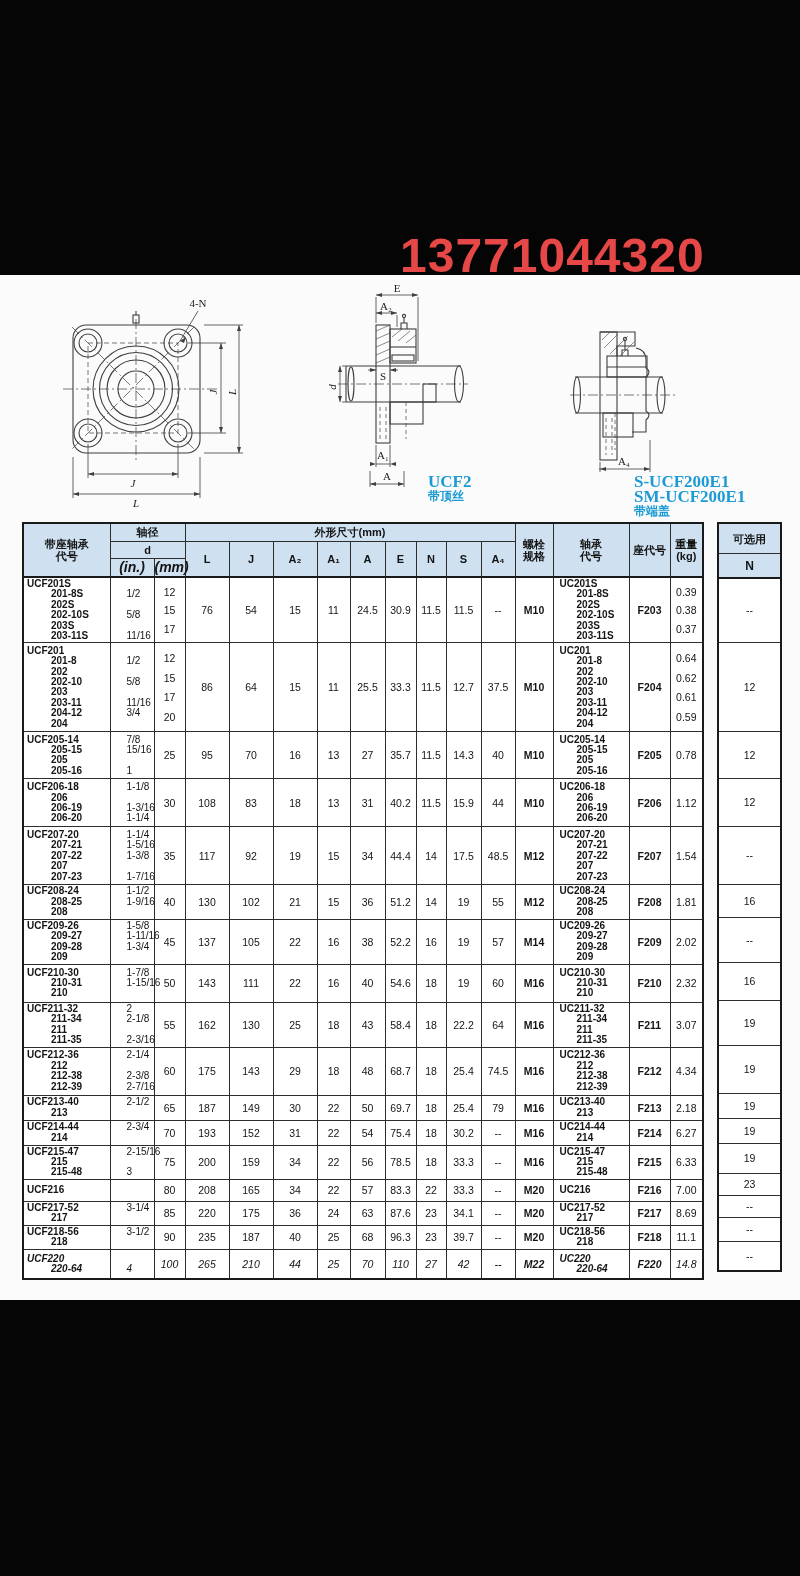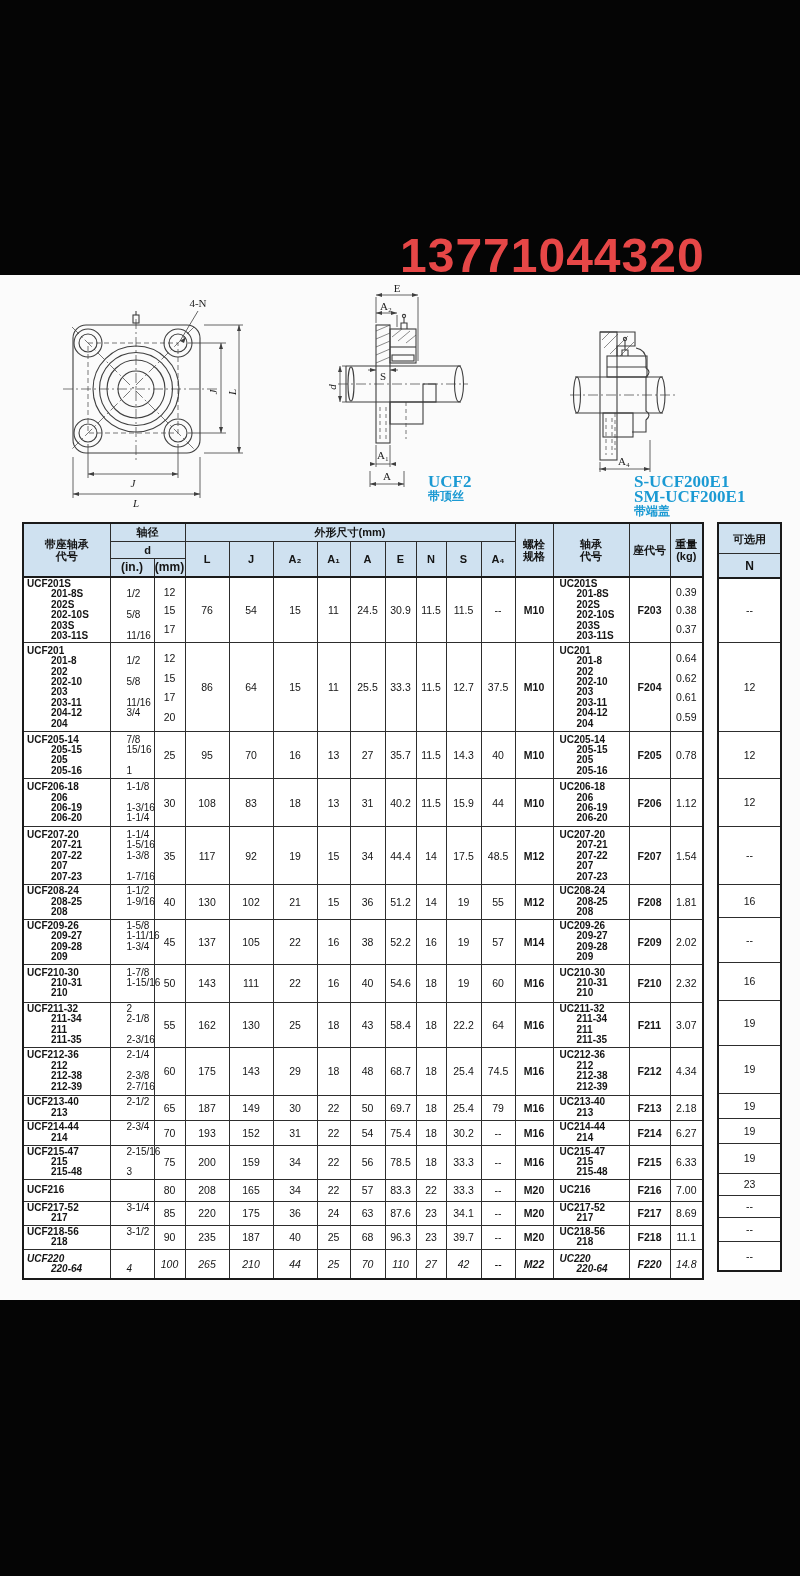--- a/index.html
+++ b/index.html
@@ -20,21 +20,21 @@
   .cap .cn{font-size:12px;font-family:Liberation Sans, sans-serif;}
   .tables-wrap{position:absolute;left:22px;top:247px;display:flex;align-items:flex-start;gap:13px;}
   table{border-collapse:collapse;table-layout:fixed;background:#fff;}
   .spec{width:680px;border:2px solid #1a1a1a;}
   .opt{width:63px;border:2px solid #1a1a1a;}
   th,td{border:1px solid #2d2d2d;padding:0;}
   thead th{background:#cfe1f0;font-weight:bold;font-size:11px;line-height:12px;
            white-space:pre-line;text-align:center;vertical-align:middle;}
   thead{border-bottom:2px solid #1a1a1a;}
   .h1{height:18px;}.h2{height:17px;}.h3{height:19px;}
-  th.small{font-size:12px;}
+  th.small{font-size:14px;font-style:italic;}
   td{vertical-align:middle;text-align:center;font-size:10.5px;position:relative;}
   .lines{display:block;padding:1px 0 1px 3px;text-align:left;}
   .line{display:block;font-size:10px;line-height:10.4px;min-height:10.4px;white-space:nowrap;}
   .codes .line,.bearing .line{font-weight:bold;}
   .codes .cont{padding-left:24px;}
   .bearing .lines{padding-left:6px;}
   .bearing .cont{padding-left:17px;}
   .din .lines{padding-left:16px;}
   .spread{position:absolute;left:0;top:0;right:0;bottom:0;display:flex;flex-direction:column;
           justify-content:space-evenly;align-items:center;}

